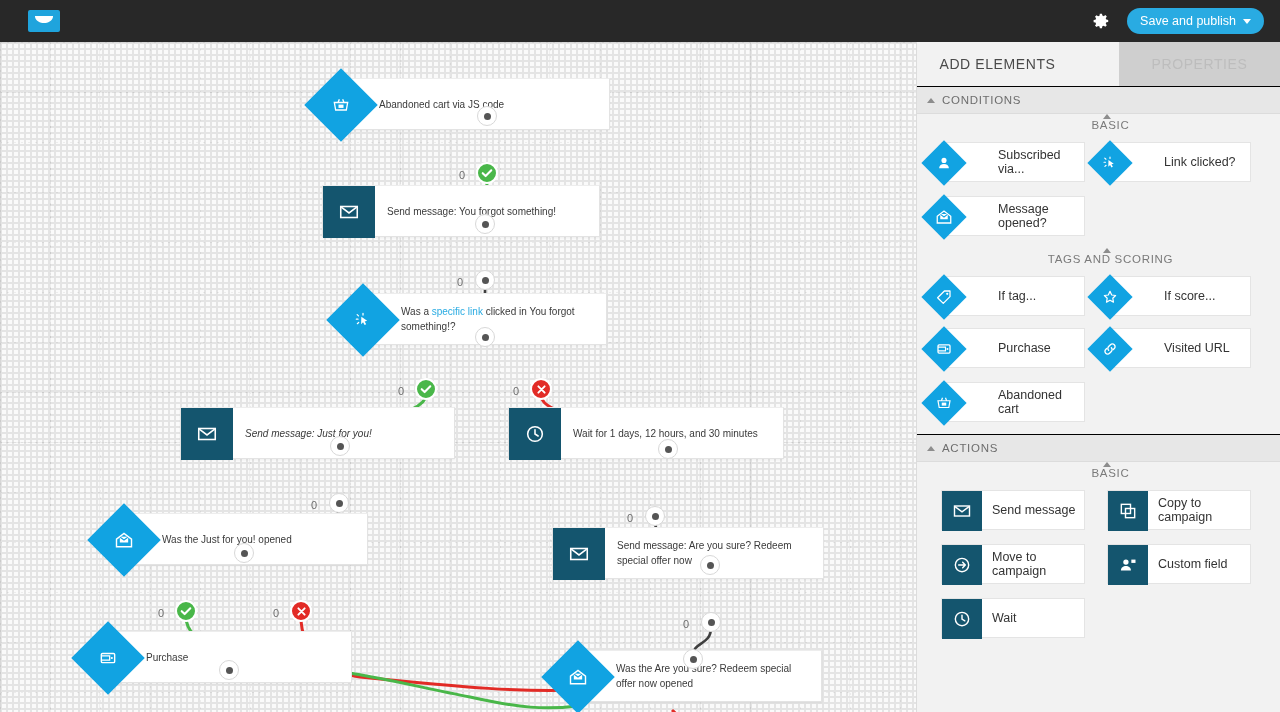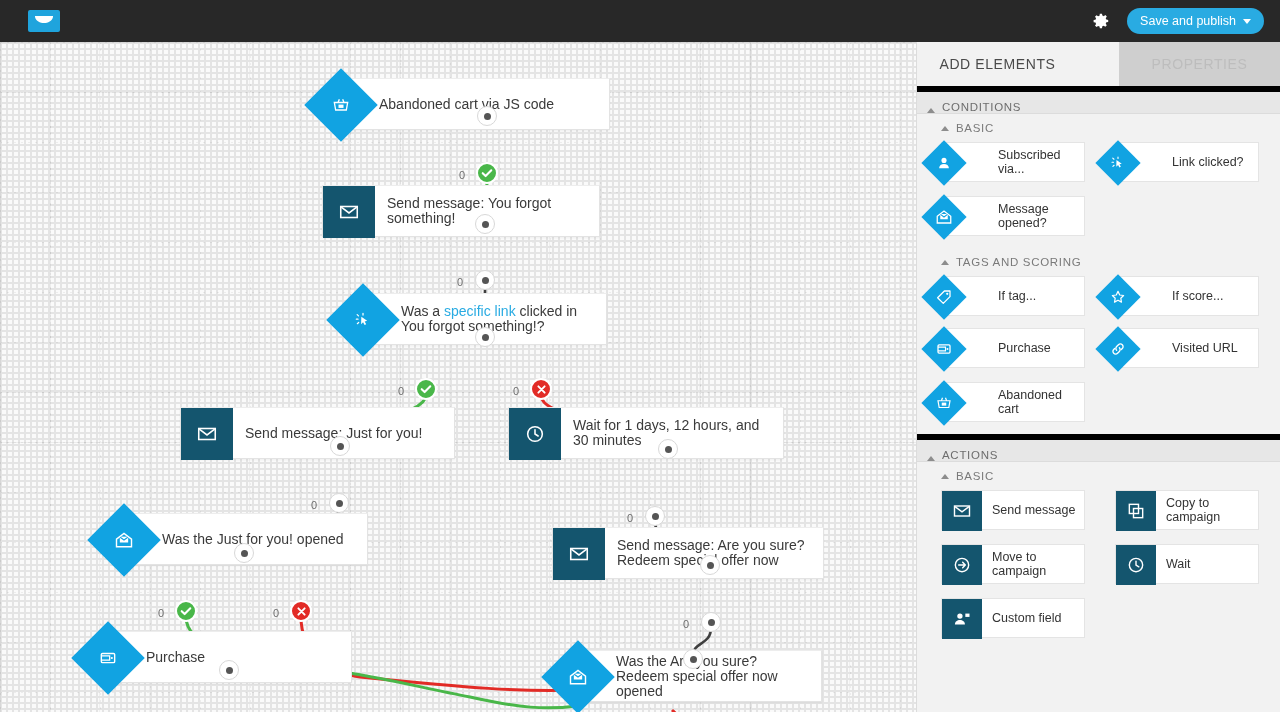--- a/index.html
+++ b/index.html
@@ -81,21 +81,21 @@
     position: absolute;
     height: 52px;
     background: #ffffff;
     border: 1px solid #e3e3e3;
     border-top-color: #ededed;
     display: flex; align-items: center;
     box-shadow: 0 1px 2px rgba(0,0,0,.05);
     cursor: pointer;
   }
   .node .label {
-    font-size: 14px; color: #3a3a3a; line-height: 15px;
+    font-size: 10px; color: #3a3a3a; line-height: 15px;
     padding-left: 12px; padding-right: 10px;
     max-width: 100%;
   }
   .node .label a { color: #29abe2; text-decoration: none; }
 
   
   .diamond {
     position: absolute; left: -26px; top: 0px;
     width: 52px; height: 52px; background: #11a3e2;
     transform: rotate(45deg);
@@ -139,36 +139,37 @@
     overflow: hidden;
   }
   .tabs { display: flex; height: 44px; background: #f2f2f2; gap: 41px; }
   .tab {
     flex: 1; display: flex; align-items: center; justify-content: center;
     font-size: 14px; letter-spacing: .6px; cursor: pointer;
   }
   .tab.active { background: #f2f2f2; color: #4a4a4a; }
   .tab.disabled { background: #cfcfcf; color: #bdbdbd; }
   .sec-header {
-    height: 28px; display: flex; align-items: flex-end;
-    background: #e7e7e7; border-top: 6px solid #000000; border-bottom: 1px solid #dcdcdc;
+    height: 28px; display: flex; align-items: center;
+    background: #e7e7e7; border-top: 1px solid #000000; border-bottom: 1px solid #dcdcdc;
     font-size: 11.5px; letter-spacing: .7px; color: #6d6d6d; padding-left: 10px;
     cursor: pointer;
   }
   .sub-header {
     height: 28px; display: flex; align-items: center;
     font-size: 11.5px; letter-spacing: .7px; color: #7a7a7a; padding-left: 24px;
     cursor: pointer;
+    flex-direction: column;
   }
   .tri {
     width: 0; height: 0; margin-right: 7px;
     border-left: 4.5px solid transparent; border-right: 4.5px solid transparent;
     border-bottom: 5px solid #8d8d8d;
   }
-  .grid2 { display: flex; flex-wrap: wrap; padding: 0 14px 0 24px; gap: 14px 30px; }
+  .grid2 { display: flex; flex-wrap: wrap; padding: 0 14px 0 24px; gap: 14px 22px; }
   .pitem {
     position: relative; width: 144px; height: 40px;
     background: #fff; border: 1px solid #e4e4e4;
     display: flex; align-items: center; cursor: pointer;
   }
   .pitem .ptxt {
     font-size: 12.5px; color: #333; line-height: 14px; padding-left: 56px; padding-right: 6px;
   }
   .pdia {
     position: absolute; left: -14px; top: 4px; width: 32px; height: 32px;
@@ -266,21 +267,21 @@
         </div>
         <div class="node cond" style="left: 362px; top: 251px; width: 245px;">
           <div class="diamond">
             <svg width="20" height="20" viewBox="0 0 24 24">
               <path d="M10 8l7 5-3 .7 1.8 3.4-1.9 1-1.8-3.4L9.7 17z" fill="#ffffff"></path>
               <path d="M5 5.5 6.6 7M12 4v2M4 11h2M5.2 16.4 6.8 15" fill="none" stroke="#ffffff" stroke-width="1.5" stroke-linecap="round"></path>
             </svg>
           </div>
           <div class="label">Was a <a href="#">specific link</a> clicked in You forgot something!?</div>
         </div>
-        <div class="node act" style="left: 180px; top: 365px; width: 275px;">
+        <div class="node act" style="left: 180px; top: 365px; width: 275px; font-style: italic;">
           <div class="sq">
             <svg width="22" height="22" viewBox="0 0 24 24">
               <rect x="3" y="6" width="18" height="12" fill="none" stroke="#ffffff" stroke-width="1.7"></rect>
               <path d="M3.6 6.8 12 13l8.4-6.2" fill="none" stroke="#ffffff" stroke-width="1.7"></path>
             </svg>
           </div>
           <div class="label">Send message: Just for you!</div>
         </div>
         <div class="node act" style="left: 508px; top: 365px; width: 276px;">
           <div class="sq">
@@ -519,34 +520,34 @@
               <svg width="20" height="20" viewBox="0 0 24 24">
                 <circle cx="12" cy="12" r="8" fill="none" stroke="#ffffff" stroke-width="1.7"></circle>
                 <path d="M8 12h8m-3.2-3.2L16 12l-3.2 3.2" fill="none" stroke="#ffffff" stroke-width="1.7" stroke-linecap="round" stroke-linejoin="round"></path>
               </svg>
             </div>
             <div class="ptxt">Move to campaign</div>
           </div>
           <div class="pitem act">
             <div class="psq">
               <svg width="20" height="20" viewBox="0 0 24 24">
-                <circle cx="12" cy="12" r="8" fill="none" stroke="#ffffff" stroke-width="1.7"></circle>
-                <path d="M12 7.3V12l3.4 2.2" fill="none" stroke="#ffffff" stroke-width="1.7" stroke-linecap="round"></path>
-              </svg>
-            </div>
-            <div class="ptxt">Wait</div>
+                <circle cx="9.5" cy="8.5" r="3.2" fill="#ffffff"></circle>
+                <path d="M3.5 18.5c0-3.4 2.7-5.3 6-5.3s6 1.9 6 5.3z" fill="#ffffff"></path>
+                <rect x="16" y="5.5" width="5" height="4" fill="#ffffff"></rect>
+              </svg>
+            </div>
+            <div class="ptxt">Custom field</div>
           </div>
           <div class="pitem act">
             <div class="psq">
               <svg width="20" height="20" viewBox="0 0 24 24">
-                <circle cx="9.5" cy="8.5" r="3.2" fill="#ffffff"></circle>
-                <path d="M3.5 18.5c0-3.4 2.7-5.3 6-5.3s6 1.9 6 5.3z" fill="#ffffff"></path>
-                <rect x="16" y="5.5" width="5" height="4" fill="#ffffff"></rect>
-              </svg>
-            </div>
-            <div class="ptxt">Custom field</div>
+                <circle cx="12" cy="12" r="8" fill="none" stroke="#ffffff" stroke-width="1.7"></circle>
+                <path d="M12 7.3V12l3.4 2.2" fill="none" stroke="#ffffff" stroke-width="1.7" stroke-linecap="round"></path>
+              </svg>
+            </div>
+            <div class="ptxt">Wait</div>
           </div>
         </div>
         <div class="spacer"></div>
       </div>
   </div>
 
 </div>
 
 </body></html>

